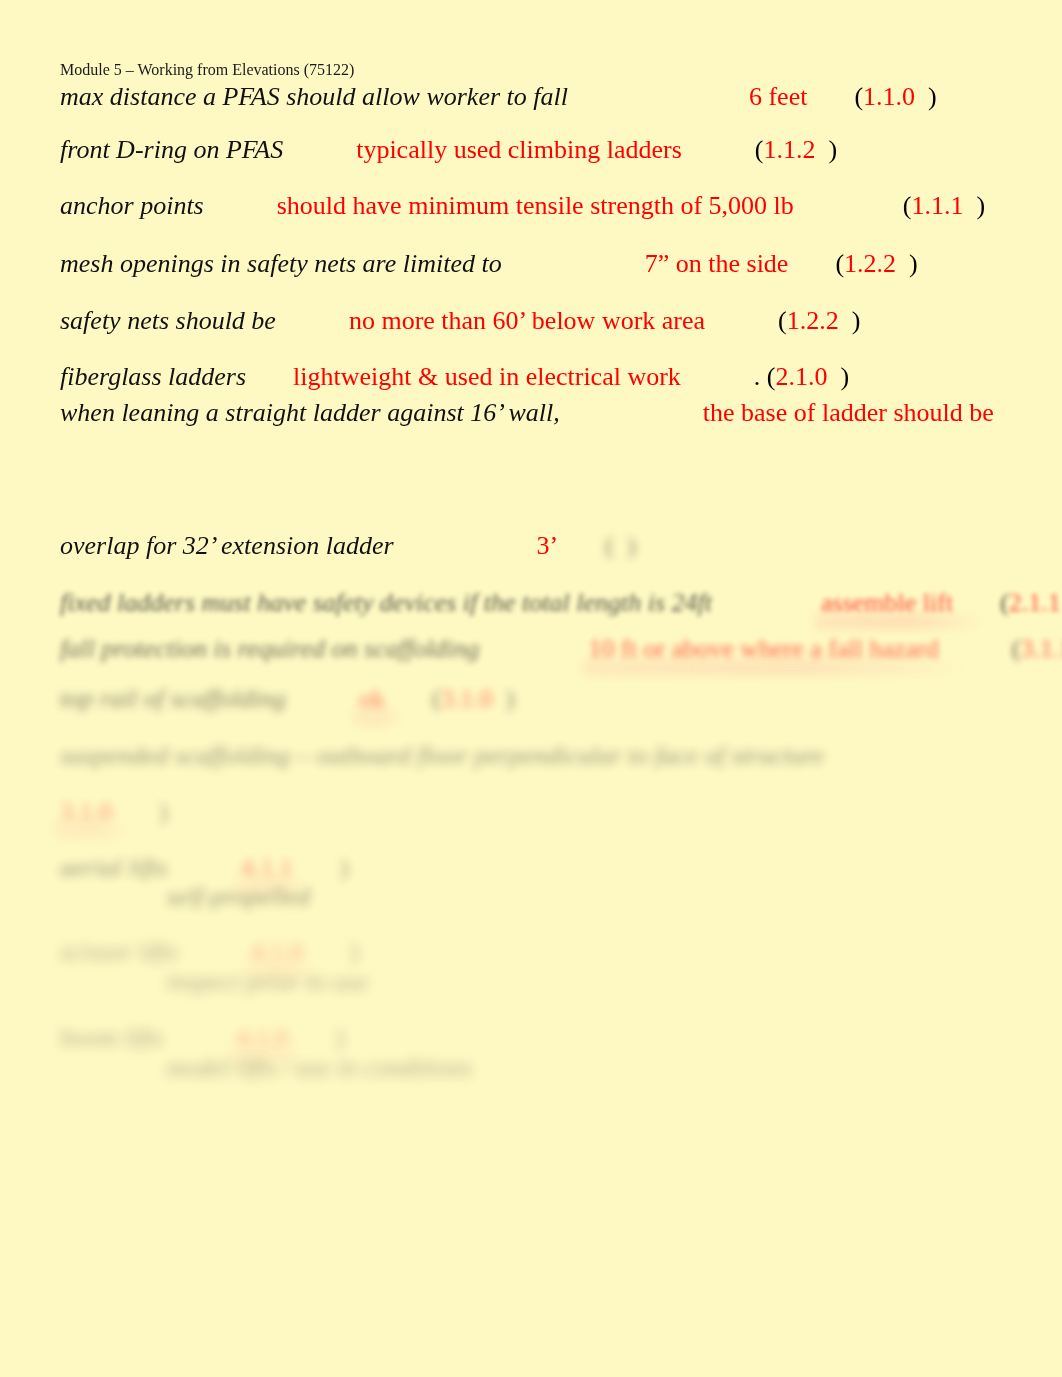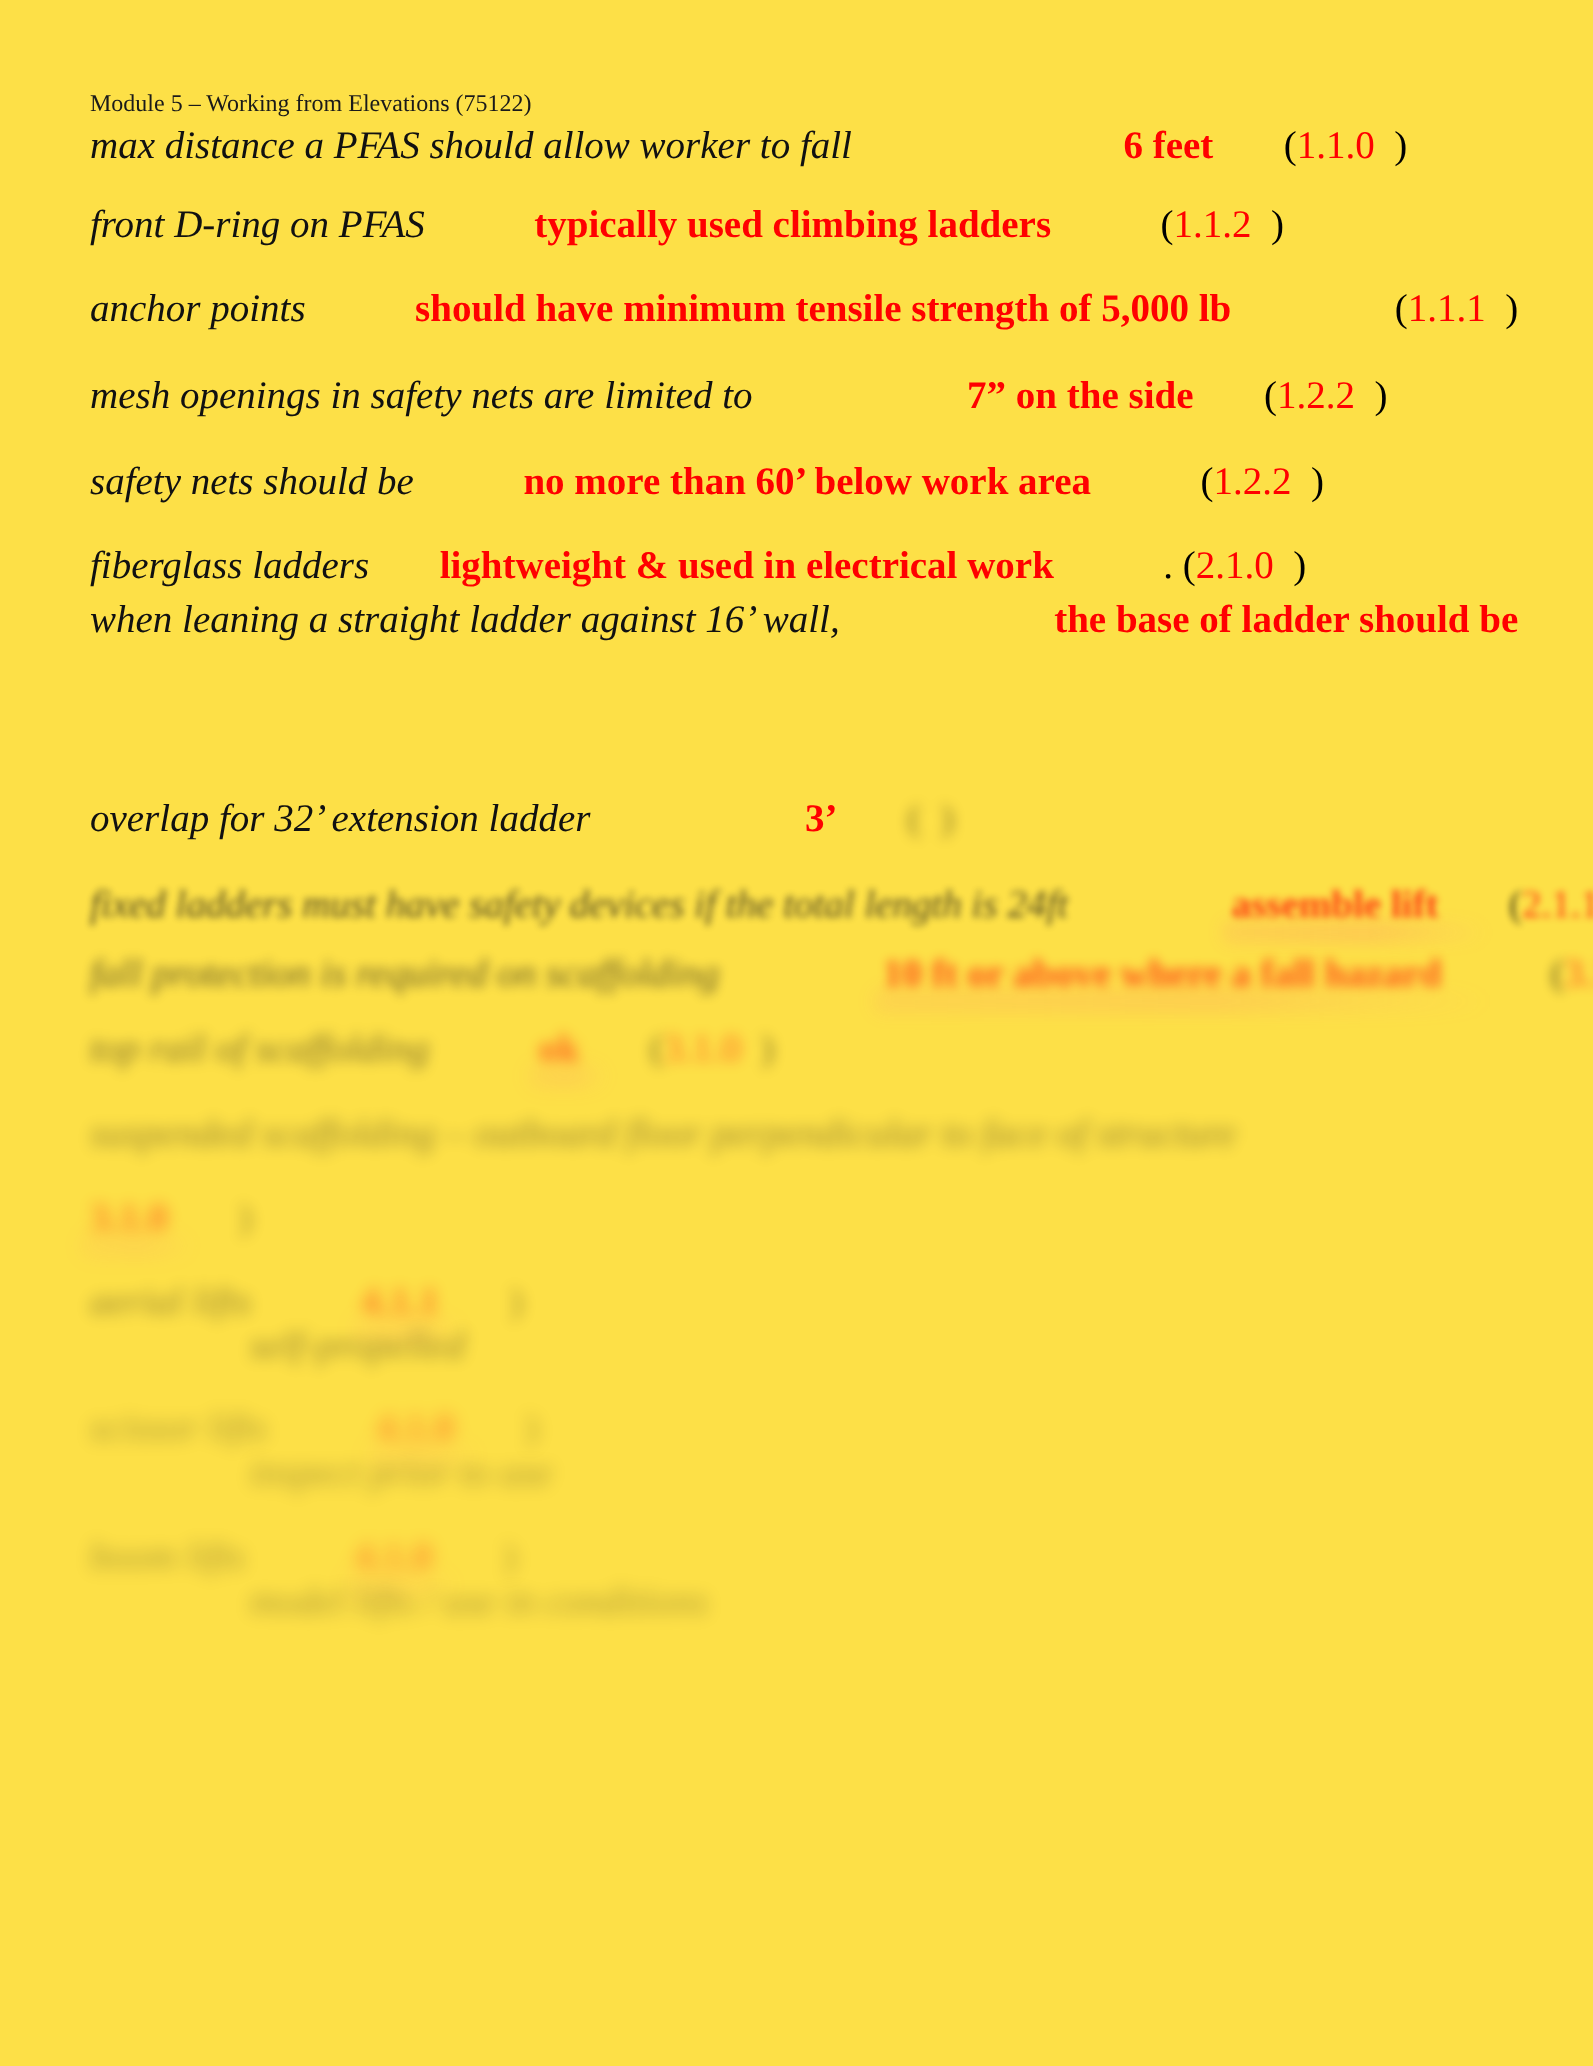--- a/index.html
+++ b/index.html
@@ -9,21 +9,21 @@
     background: #ffffff;
   }
   body {
     font-family: "Liberation Serif", "DejaVu Serif", serif;
     color: #000000;
   }
   #page {
     position: relative;
     width: 1062px;
     height: 1377px;
-    background: #fde047;
+    background: #fef9c3;
     overflow: hidden;
   }
   .doc-header {
     position: absolute;
     left: 60px;
     top: 60px;
     font-size: 16px;
     line-height: 20px;
     color: #1a1a1a;
     white-space: nowrap;
@@ -39,21 +39,20 @@
   }
   .q {
     color: #111111;
     font-style: italic;
   }
   
   .ans {
     color: #ff0000;
     position: relative;
     display: inline-block;
-    font-weight: bold;
   }
   
   .ans::after {
     content: "";
     position: absolute;
     left: -6px;
     right: -70px;
     bottom: -9px;
     height: 15px;
     background: linear-gradient(to right,

